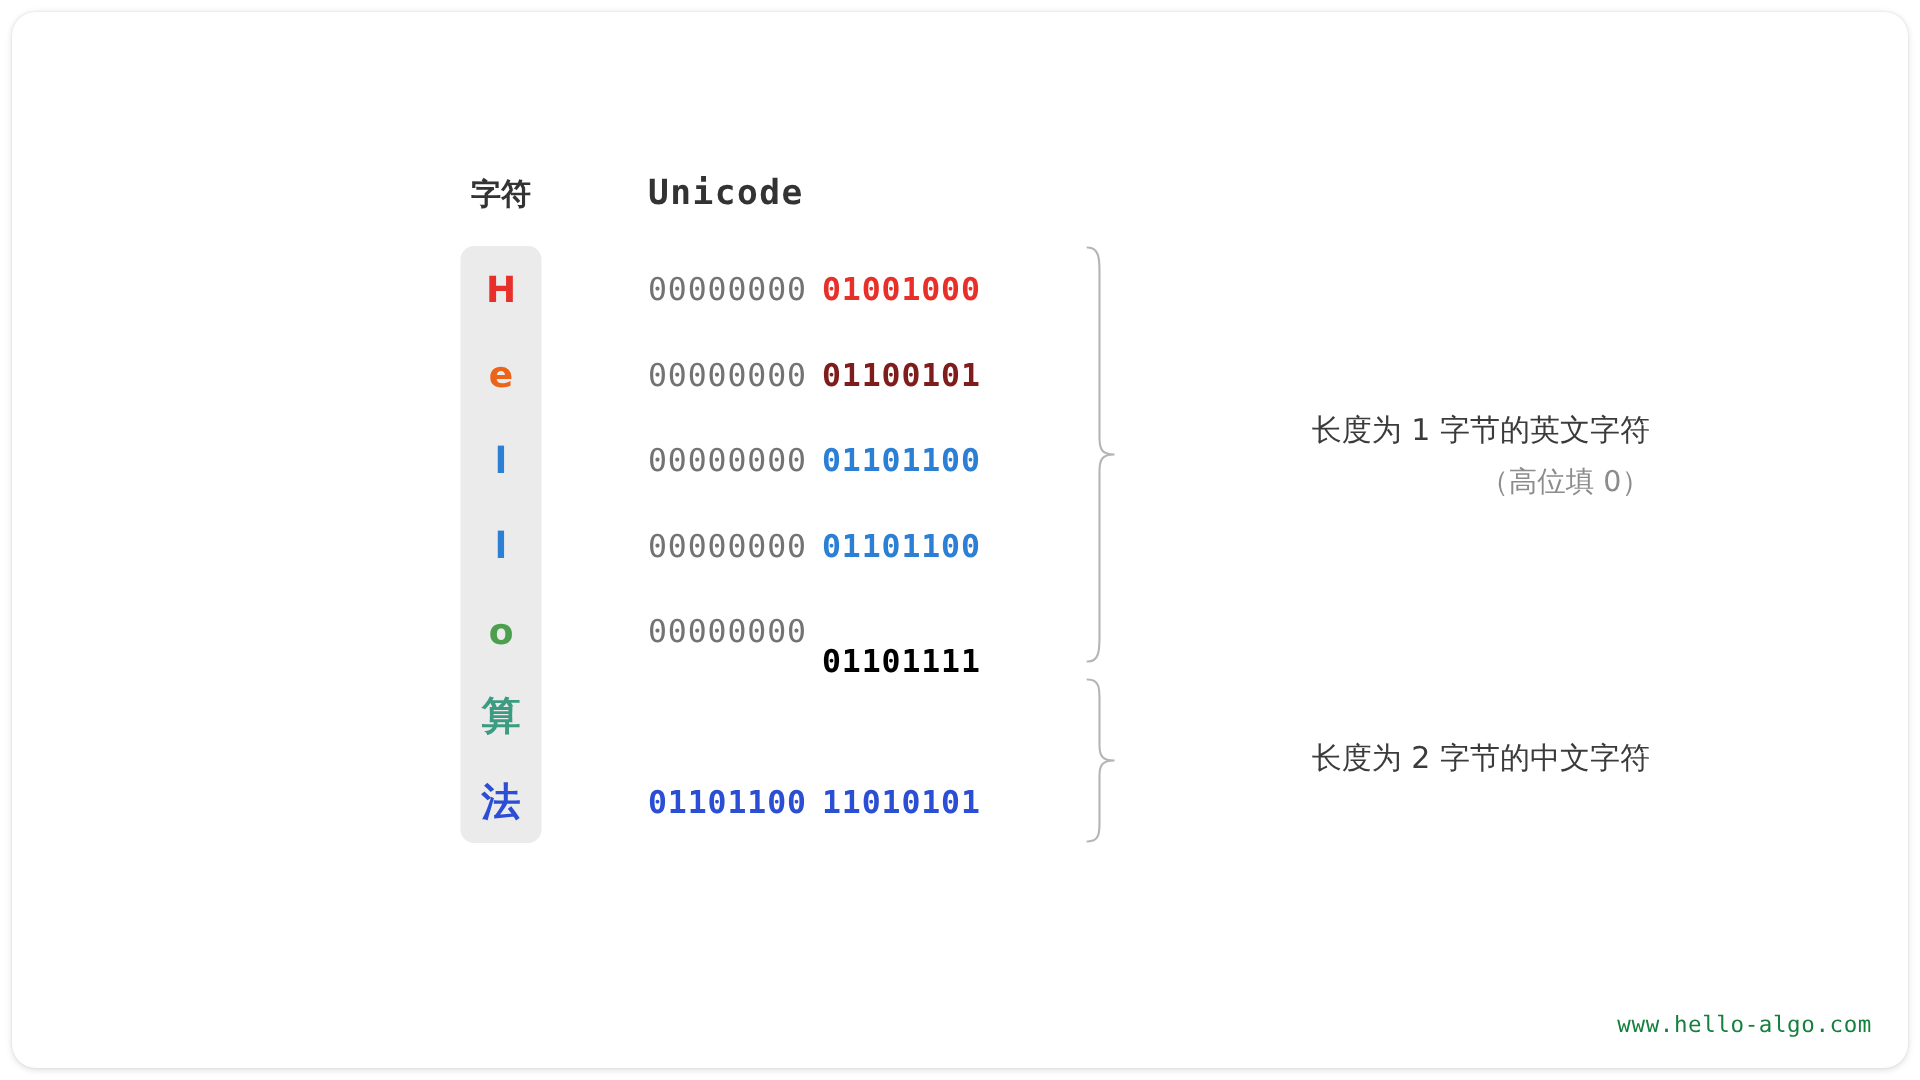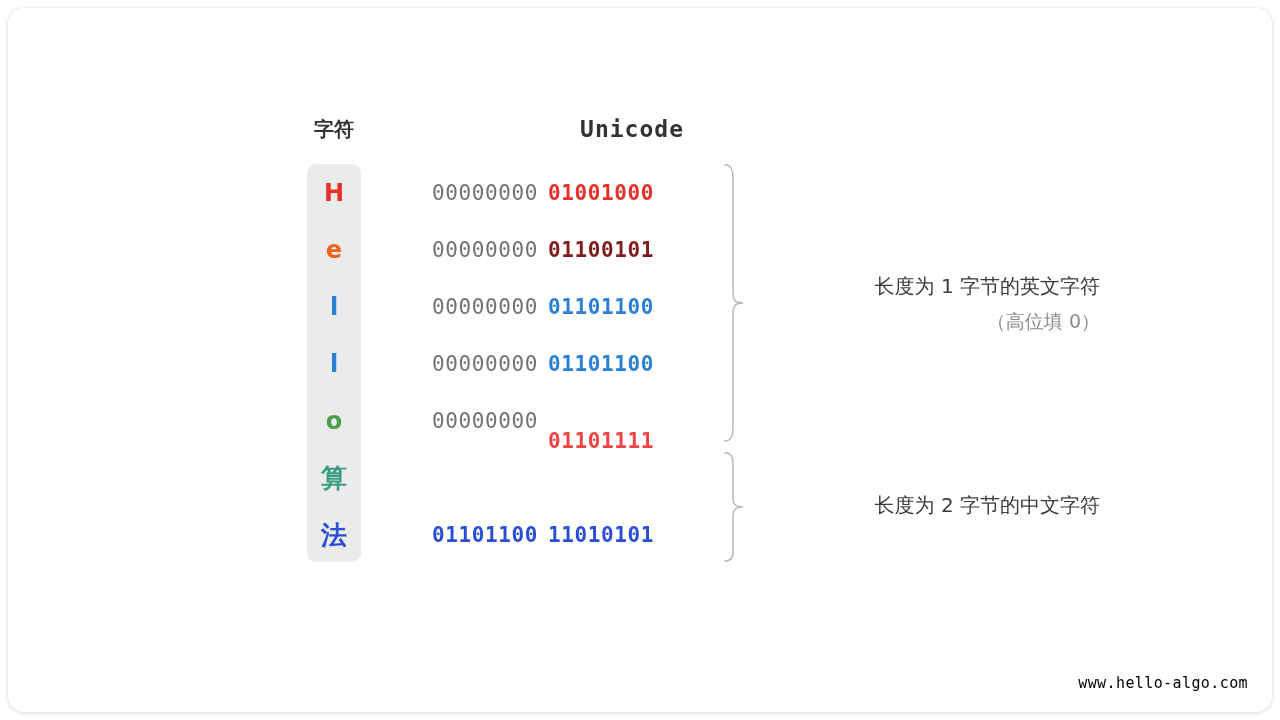--- a/index.html
+++ b/index.html
@@ -46,21 +46,21 @@
     top: 116px;
     width: 54px;
     text-align: center;
     font-family: "DejaVu Sans", sans-serif;
     font-size: 20px;
   }
   .hdr-code {
     left: 432px;
     top: 116px;
     width: 252px;
-    text-align: right;
+    text-align: left;
     font-size: 23px;
     letter-spacing: 1px;
   }
 
   
   .char-panel {
     position: absolute;
     left: 307px;
     top: 164px;
     width: 54px;
@@ -156,21 +156,21 @@
     width: 340px;
   }
 
   
   .watermark {
     position: absolute;
     right: 32px;
     bottom: 28px;
     font-family: "DejaVu Sans Mono", monospace;
     font-size: 15px;
-    color: #000000;
+    color: #15803d;
     letter-spacing: 0.4px;
   }
 </style>
 </head>
 <body>
 
 <div class="page">
   <div class="card"></div>
 
   <div class="hdr hdr-char">字符</div>
@@ -190,21 +190,21 @@
       <div class="row" style="top: 278px;">
         <div class="char-cell latin" style="color: rgb(43, 127, 212);">l</div>
         <div class="code-cell"><span class="byte-hi">00000000</span><span class="gap"></span><span class="byte-lo" style="color: rgb(43, 127, 212);">01101100</span></div>
       </div>
       <div class="row" style="top: 335px;">
         <div class="char-cell latin" style="color: rgb(43, 127, 212);">l</div>
         <div class="code-cell"><span class="byte-hi">00000000</span><span class="gap"></span><span class="byte-lo" style="color: rgb(43, 127, 212);">01101100</span></div>
       </div>
       <div class="row" style="top: 392px;">
         <div class="char-cell latin" style="color: rgb(76, 159, 76);">o</div>
-        <div class="code-cell"><span class="byte-hi">00000000</span><span class="gap"></span><span class="byte-lo" style="color: #ef4444; margin-top: 41px;">01101111</span></div>
+        <div class="code-cell"><span class="byte-hi">00000000</span><span class="gap"></span><span class="byte-lo" style="color: #000000; margin-top: 41px;">01101111</span></div>
       </div>
       <div class="row" style="top: 449px;">
         <div class="char-cell han" style="color: rgb(60, 156, 130);">算</div>
       </div>
       <div class="row" style="top: 506px;">
         <div class="char-cell han" style="color: rgb(43, 79, 212);">法</div>
         <div class="code-cell"><span class="byte-lo" style="color: rgb(43, 79, 212);">01101100</span><span class="gap"></span><span class="byte-lo" style="color: rgb(43, 79, 212);">11010101</span></div>
       </div>
     </div>
 

